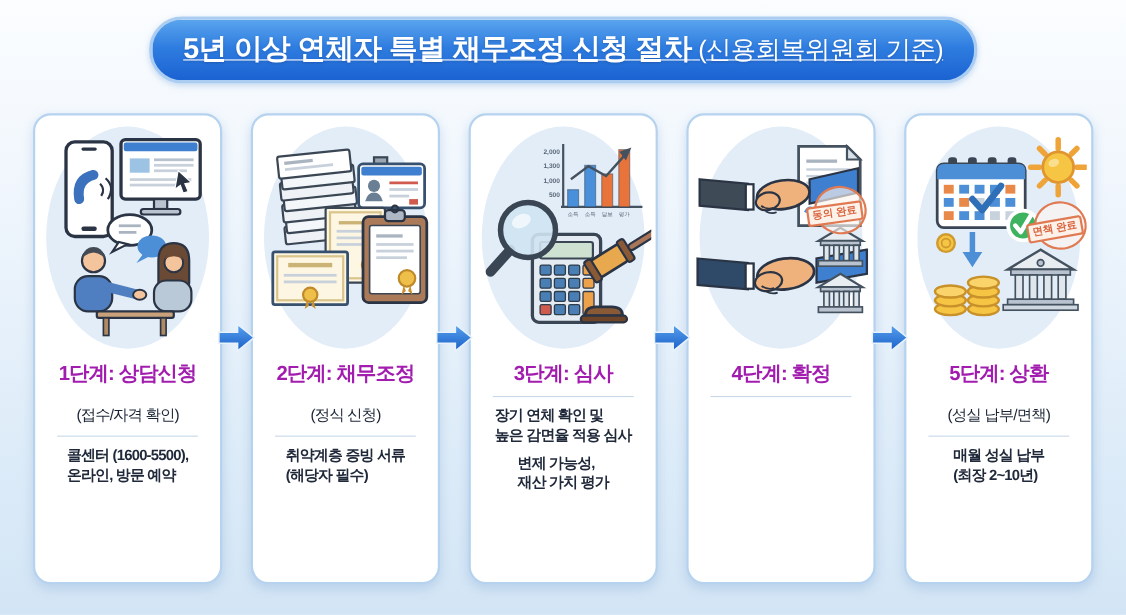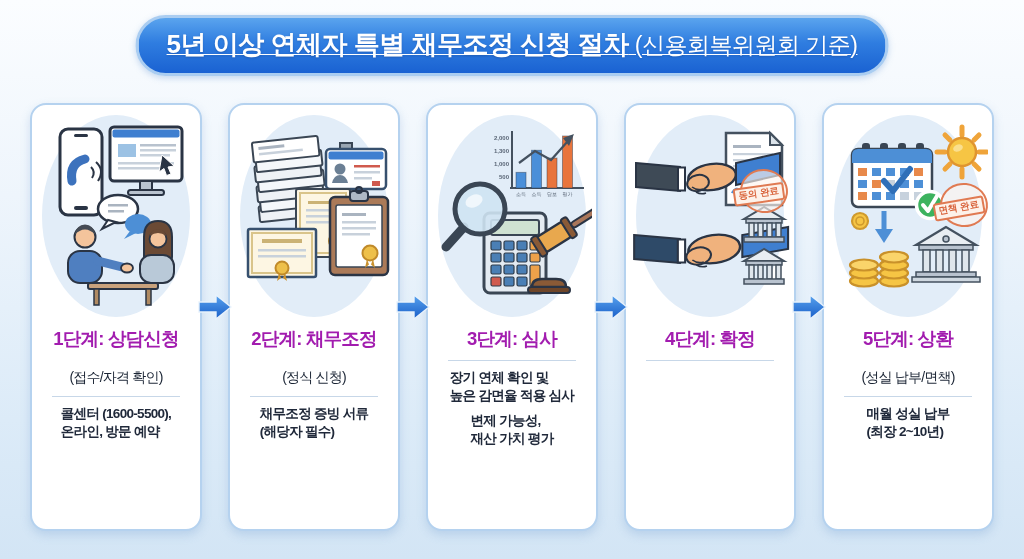--- a/index.html
+++ b/index.html
@@ -205,21 +205,21 @@
             <rect x="24" y="144" width="48" height="2.5" fill="#c8d1db"></rect>
             <circle cx="48" cy="157" r="6.5" fill="#eec04a" stroke="#c08a2a" stroke-width="2"></circle>
             <polygon points="45,162 43,170 47,167" fill="#c9912e"></polygon>
             <polygon points="51,162 53,170 49,167" fill="#c9912e"></polygon>
           </g>
         </svg>
       </div>
       <h2 class="ctitle">2단계: 채무조정</h2>
       <div class="csub">(정식 신청)</div>
       <div class="divider"></div>
-      <p class="cbody">채무조정 증빙 서류
+      <p class="cbody">취약계층 증빙 서류
 (해당자 필수)</p>
     </section>
 
     <div class="arrow-slot">
       <svg width="34" height="30" viewBox="0 0 34 30">
         <polygon points="1,10 18,10 18,3 33,15 18,27 18,20 1,20" fill="url(#ag1)" stroke="#e8f2fc" stroke-width="1.4"></polygon>
       </svg>
     </div>
 
     <section class="card">

